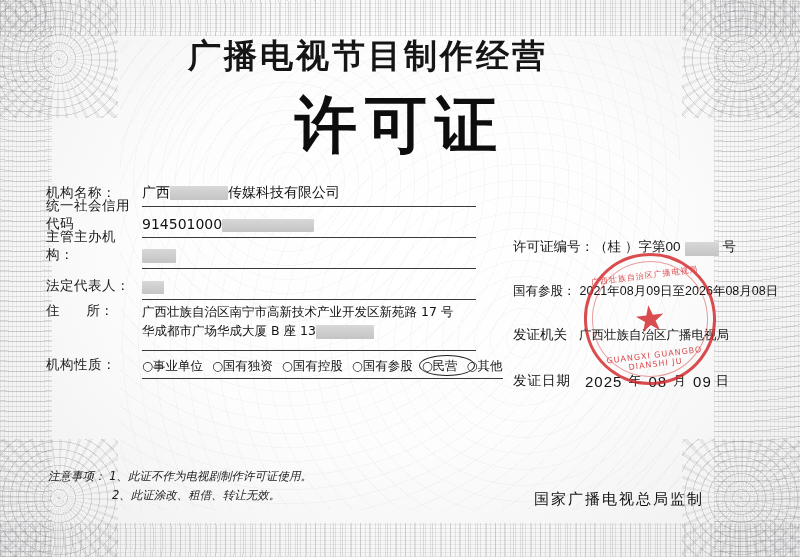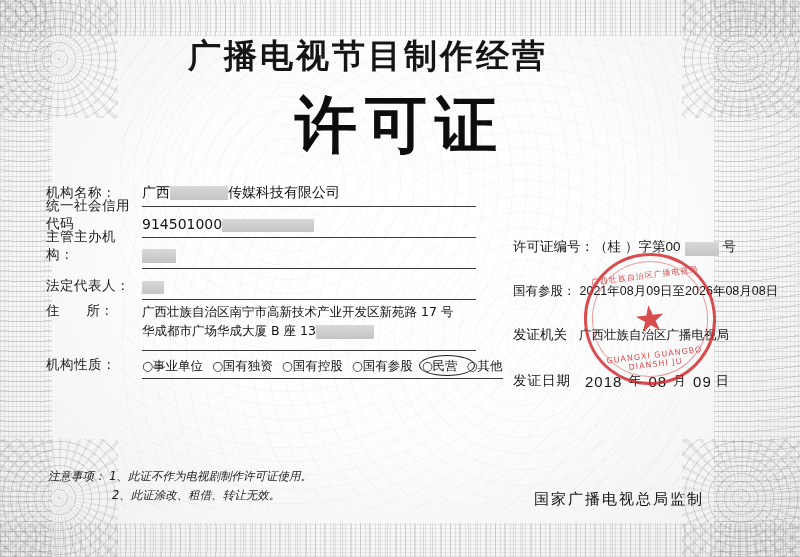--- a/index.html
+++ b/index.html
@@ -333,21 +333,21 @@
       <span class="rval">2021年08月09日至2026年08月08日</span>
     </div>
 
     <div class="rrow" style="height:44px;">
       <span class="rlbl" style="margin-right:12px;">发证机关</span>
       <span class="rval" style="font-size:12.5px;">广西壮族自治区广播电视局</span>
     </div>
 
     <div class="rrow date-big" style="height:46px;">
       <span class="rlbl" style="margin-right:14px;font-size:13.5px;">发证日期</span>
-      <span>2018</span>
+      <span>2025</span>
       <span style="margin:0 6px;font-size:13px;">年</span>
       <span>08</span>
       <span style="margin:0 6px;font-size:13px;">月</span>
       <span>09</span>
       <span style="margin:0 4px;font-size:13px;">日</span>
     </div>
 
   </div>
 
   <div class="seal">

